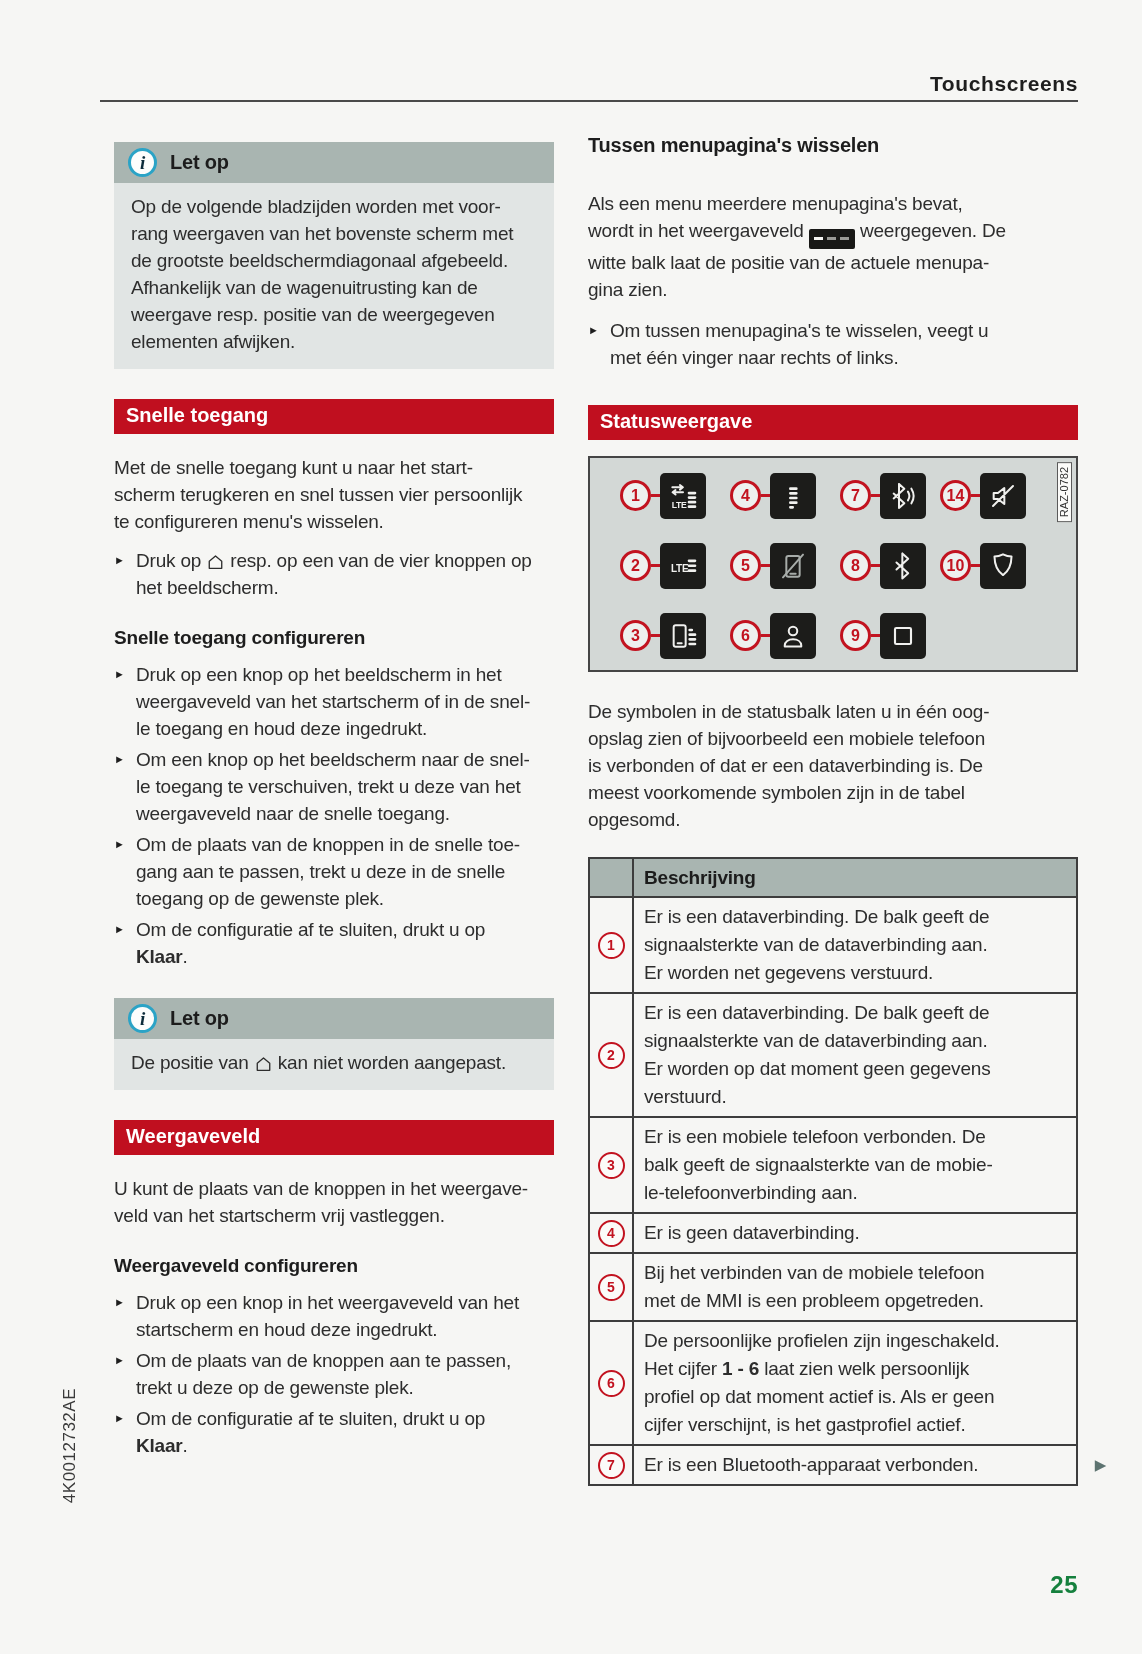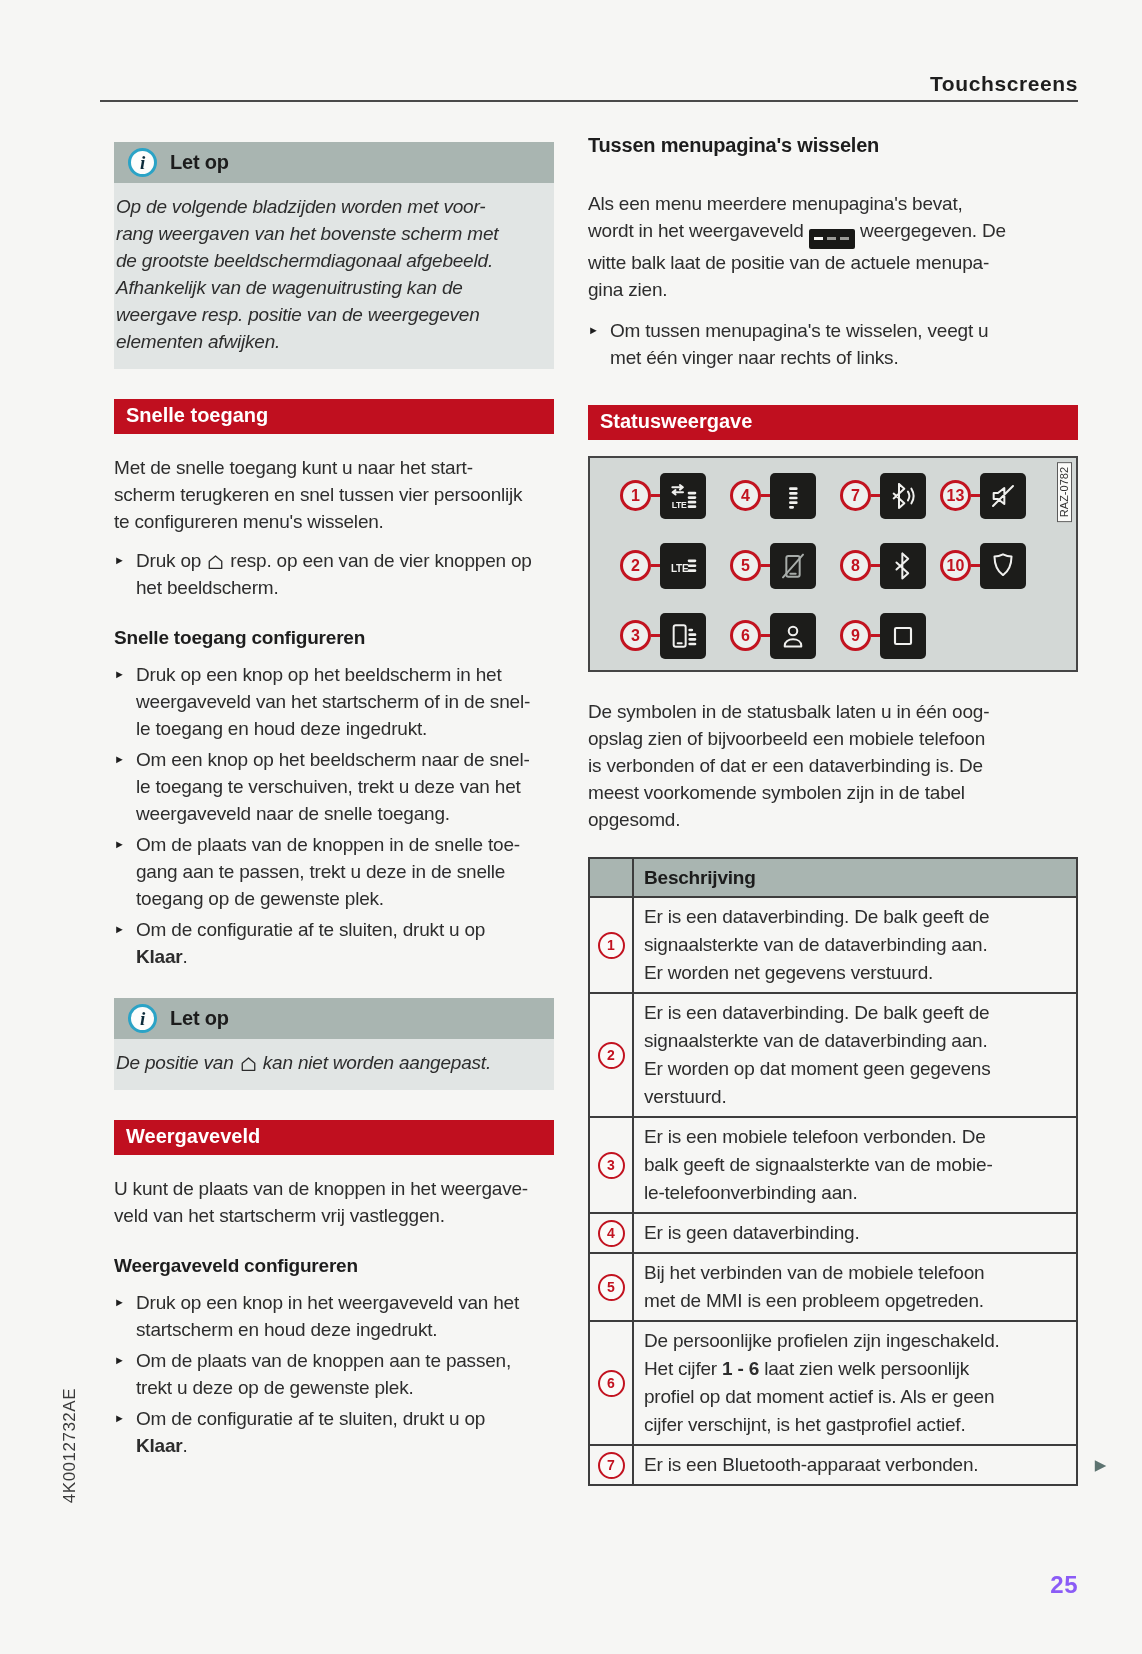--- a/index.html
+++ b/index.html
@@ -13,21 +13,21 @@
   }
   .running-head { position:absolute; top:70px; right:64px; font-weight:bold; font-size:21px; letter-spacing:0.6px; color:#1e1e1e; }
   .head-rule { position:absolute; top:100px; left:100px; width:978px; height:2px; background:#4a4a4a; }
 
   .col-left  { position:absolute; left:114px; top:128px; width:440px; }
   .col-right { position:absolute; left:588px; top:128px; width:490px; }
 
   .note { margin-top:14px; }
   .note-header { display:flex; align-items:center; gap:13px; background:#a9b5b1; padding:6px 14px; min-height:40px; font-weight:bold; font-size:20px; color:#1c1c1c; }
   .info-icon { display:inline-flex; align-items:center; justify-content:center; width:29px; height:29px; border-radius:50%; background:#fdfdfc; border:3px solid #2ba3c6; color:#0d2b3a; font-family:"Liberation Serif", serif; font-weight:bold; font-style:italic; font-size:19px; flex:none; }
-  .note-body { background:#e1e5e4; padding:10px 2px 14px; white-space:pre-line;font-style:italic; }
+  .note-body { background:#e1e5e4; padding:10px 17px 14px; white-space:pre-line; }
 
   .section-bar { margin-top:30px; background:#c00f1f; color:#fff; font-weight:bold; font-size:20px; letter-spacing:0; padding:3px 12px 5px; }
   .para { margin-top:20px; white-space:pre-line; }
   .subhead { margin-top:24px; font-weight:bold; font-size:19px; line-height:26px; white-space:pre-line; color:#1d1d1d; }
   .bullets { margin-top:10px; }
   .bullet { display:flex; margin-top:12px; }
   .bullets .bullet { margin-top:4px; }
   .bullet-marker { flex:none; width:22px; font-size:11px; line-height:27px; color:#1d1d1d; }
   .bullet-text { white-space:pre-line; }
   .bold { font-weight:bold; }
@@ -52,21 +52,21 @@
   .table-wrap { position:relative; margin-top:24px; }
   table.status-table { width:100%; border-collapse:collapse; }
   .status-table th, .status-table td { border:2px solid #3d3d3d; vertical-align:middle; text-align:left; }
   .status-table th { background:#a9b5b1; font-weight:bold; font-size:19px; padding:5px 10px; color:#1c1c1c; }
   .status-table td.num-col, .status-table th.num-col { width:44px; text-align:center; padding:4px 2px; }
   .status-table td.desc { padding:5px 10px; white-space:pre-line; line-height:28px; }
   .circ { display:inline-flex; align-items:center; justify-content:center; width:27px; height:27px; border:2.5px solid #c21320; border-radius:50%; color:#c21320; background:#fbfbf9; font-weight:bold; font-size:14px; letter-spacing:0; }
   .cont-arrow { position:absolute; right:-28px; bottom:8px; color:#5d7370; font-size:15px; }
 
   .vertical-code { position:absolute; left:56px; top:1388px; writing-mode:vertical-rl; transform:rotate(180deg); font-size:17px; letter-spacing:0.5px; color:#3a3a3a; }
-  .page-number { position:absolute; right:64px; bottom:56px; font-weight:bold; font-size:24px; letter-spacing:0.5px; color:#8b5cf6; }
+  .page-number { position:absolute; right:64px; bottom:56px; font-weight:bold; font-size:24px; letter-spacing:0.5px; color:#15803d; }
 
   .tile-svg { display:block; }
 </style>
 </head>
 <body>
 
 <div class="page">
 
   <div class="running-head">Touchscreens</div>
   <div class="head-rule"></div>
@@ -216,21 +216,21 @@
           <span class="fig-dash"></span>
         <span class="fig-tile">
             <svg class="tile-svg" width="32" height="32" viewBox="0 0 24 24">
               <g fill="none" stroke="#f0f0ee" stroke-width="1.5" stroke-linecap="round" stroke-linejoin="round">
                 <path d="M9 3v18M9 3l4 3.6-8 7.2M9 21l4-3.6-8-7.2M15.7 8.7q2.2 3.3 0 6.6M18.3 6.5q3.4 5.5 0 11"></path>
               </g>
             </svg>
           </span>
       </div>
       <div class="fig-cell" style="left:350px;top:15px;">
-        <span class="fig-num">13</span>
+        <span class="fig-num">14</span>
           <span class="fig-dash"></span>
         <span class="fig-tile">
             <svg class="tile-svg" width="32" height="32" viewBox="0 0 24 24">
               <g fill="none" stroke="#f0f0ee" stroke-width="1.5" stroke-linecap="round" stroke-linejoin="round">
                 <path d="M5 9.8h3.2L13 6v12l-4.8-3.8H5zM4.5 19.5l15-15"></path>
               </g>
             </svg>
           </span>
       </div>
 

